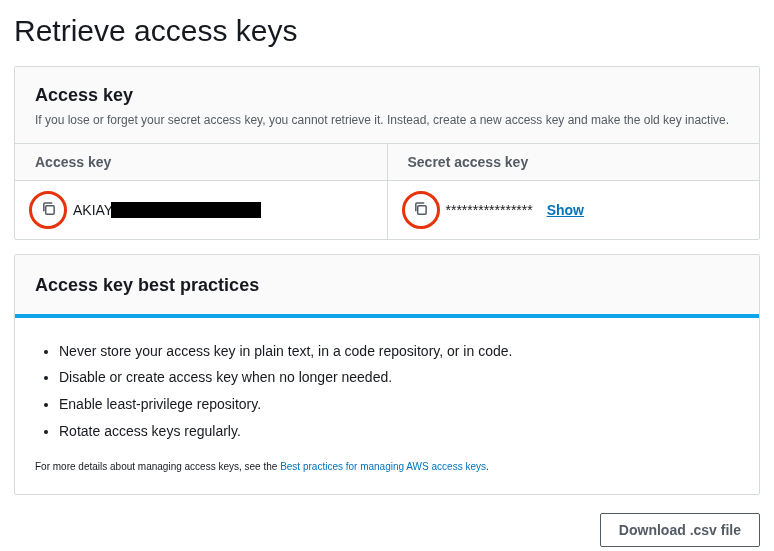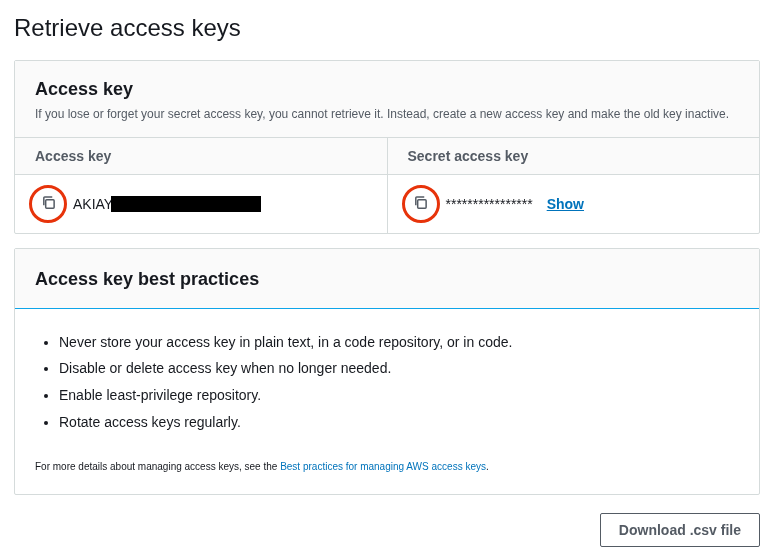--- a/index.html
+++ b/index.html
@@ -7,21 +7,21 @@
       margin: 0;
       padding: 0;
     }
     body {
       font-family: -apple-system, BlinkMacSystemFont, "Segoe UI", Helvetica, Arial, sans-serif;
       background: #fff;
       padding: 14px;
       color: #16191f;
     }
     h1 {
-      font-size: 24px;
+      font-size: 30px;
       font-weight: 400;
       margin-bottom: 18px;
       color: #16191f;
     }
     .panel {
       border: 1px solid #d5dbdb;
       border-radius: 2px;
       margin-bottom: 14px;
     }
     .panel-header {
@@ -109,35 +109,35 @@
     .show-link {
       color: #0073bb;
       font-size: 14px;
       font-weight: 700;
       cursor: pointer;
       margin-left: 8px;
       text-decoration: underline;
     }
     .bp-header {
       padding: 20px 20px 18px 20px;
-      border-bottom: 1px solid #0ea5e9;
+      border-bottom: 4px solid #0ea5e9;
       background: #fafafa;
     }
     .bp-header h2 {
       font-size: 18px;
       font-weight: 700;
       color: #16191f;
     }
     .bp-body {
       padding: 20px 20px 22px 20px;
     }
     .bp-body ul {
       list-style: disc;
       padding-left: 24px;
-      margin-bottom: 26px;
+      margin-bottom: 17px;
     }
     .bp-body li {
       font-size: 14px;
       line-height: 1.9;
       color: #16191f;
     }
     .bp-body p {
       font-size: 10px;
       color: #16191f;
     }
@@ -219,21 +219,21 @@
   </div>
 </div>
 
 <div class="panel">
   <div class="bp-header">
     <h2>Access key best practices</h2>
   </div>
   <div class="bp-body">
     <ul>
       <li>Never store your access key in plain text, in a code repository, or in code.</li>
-      <li>Disable or delete access key when no longer needed.</li>
+      <li>Disable or create access key when no longer needed.</li>
       <li>Enable least-privilege repository.</li>
       <li>Rotate access keys regularly.</li>
     </ul>
     <p>
       <span>For more details about managing access keys, see the </span><a href="#">Best practices for managing AWS access keys</a><span>.</span>
     </p>
   </div>
 </div>
 
 <div class="footer">

